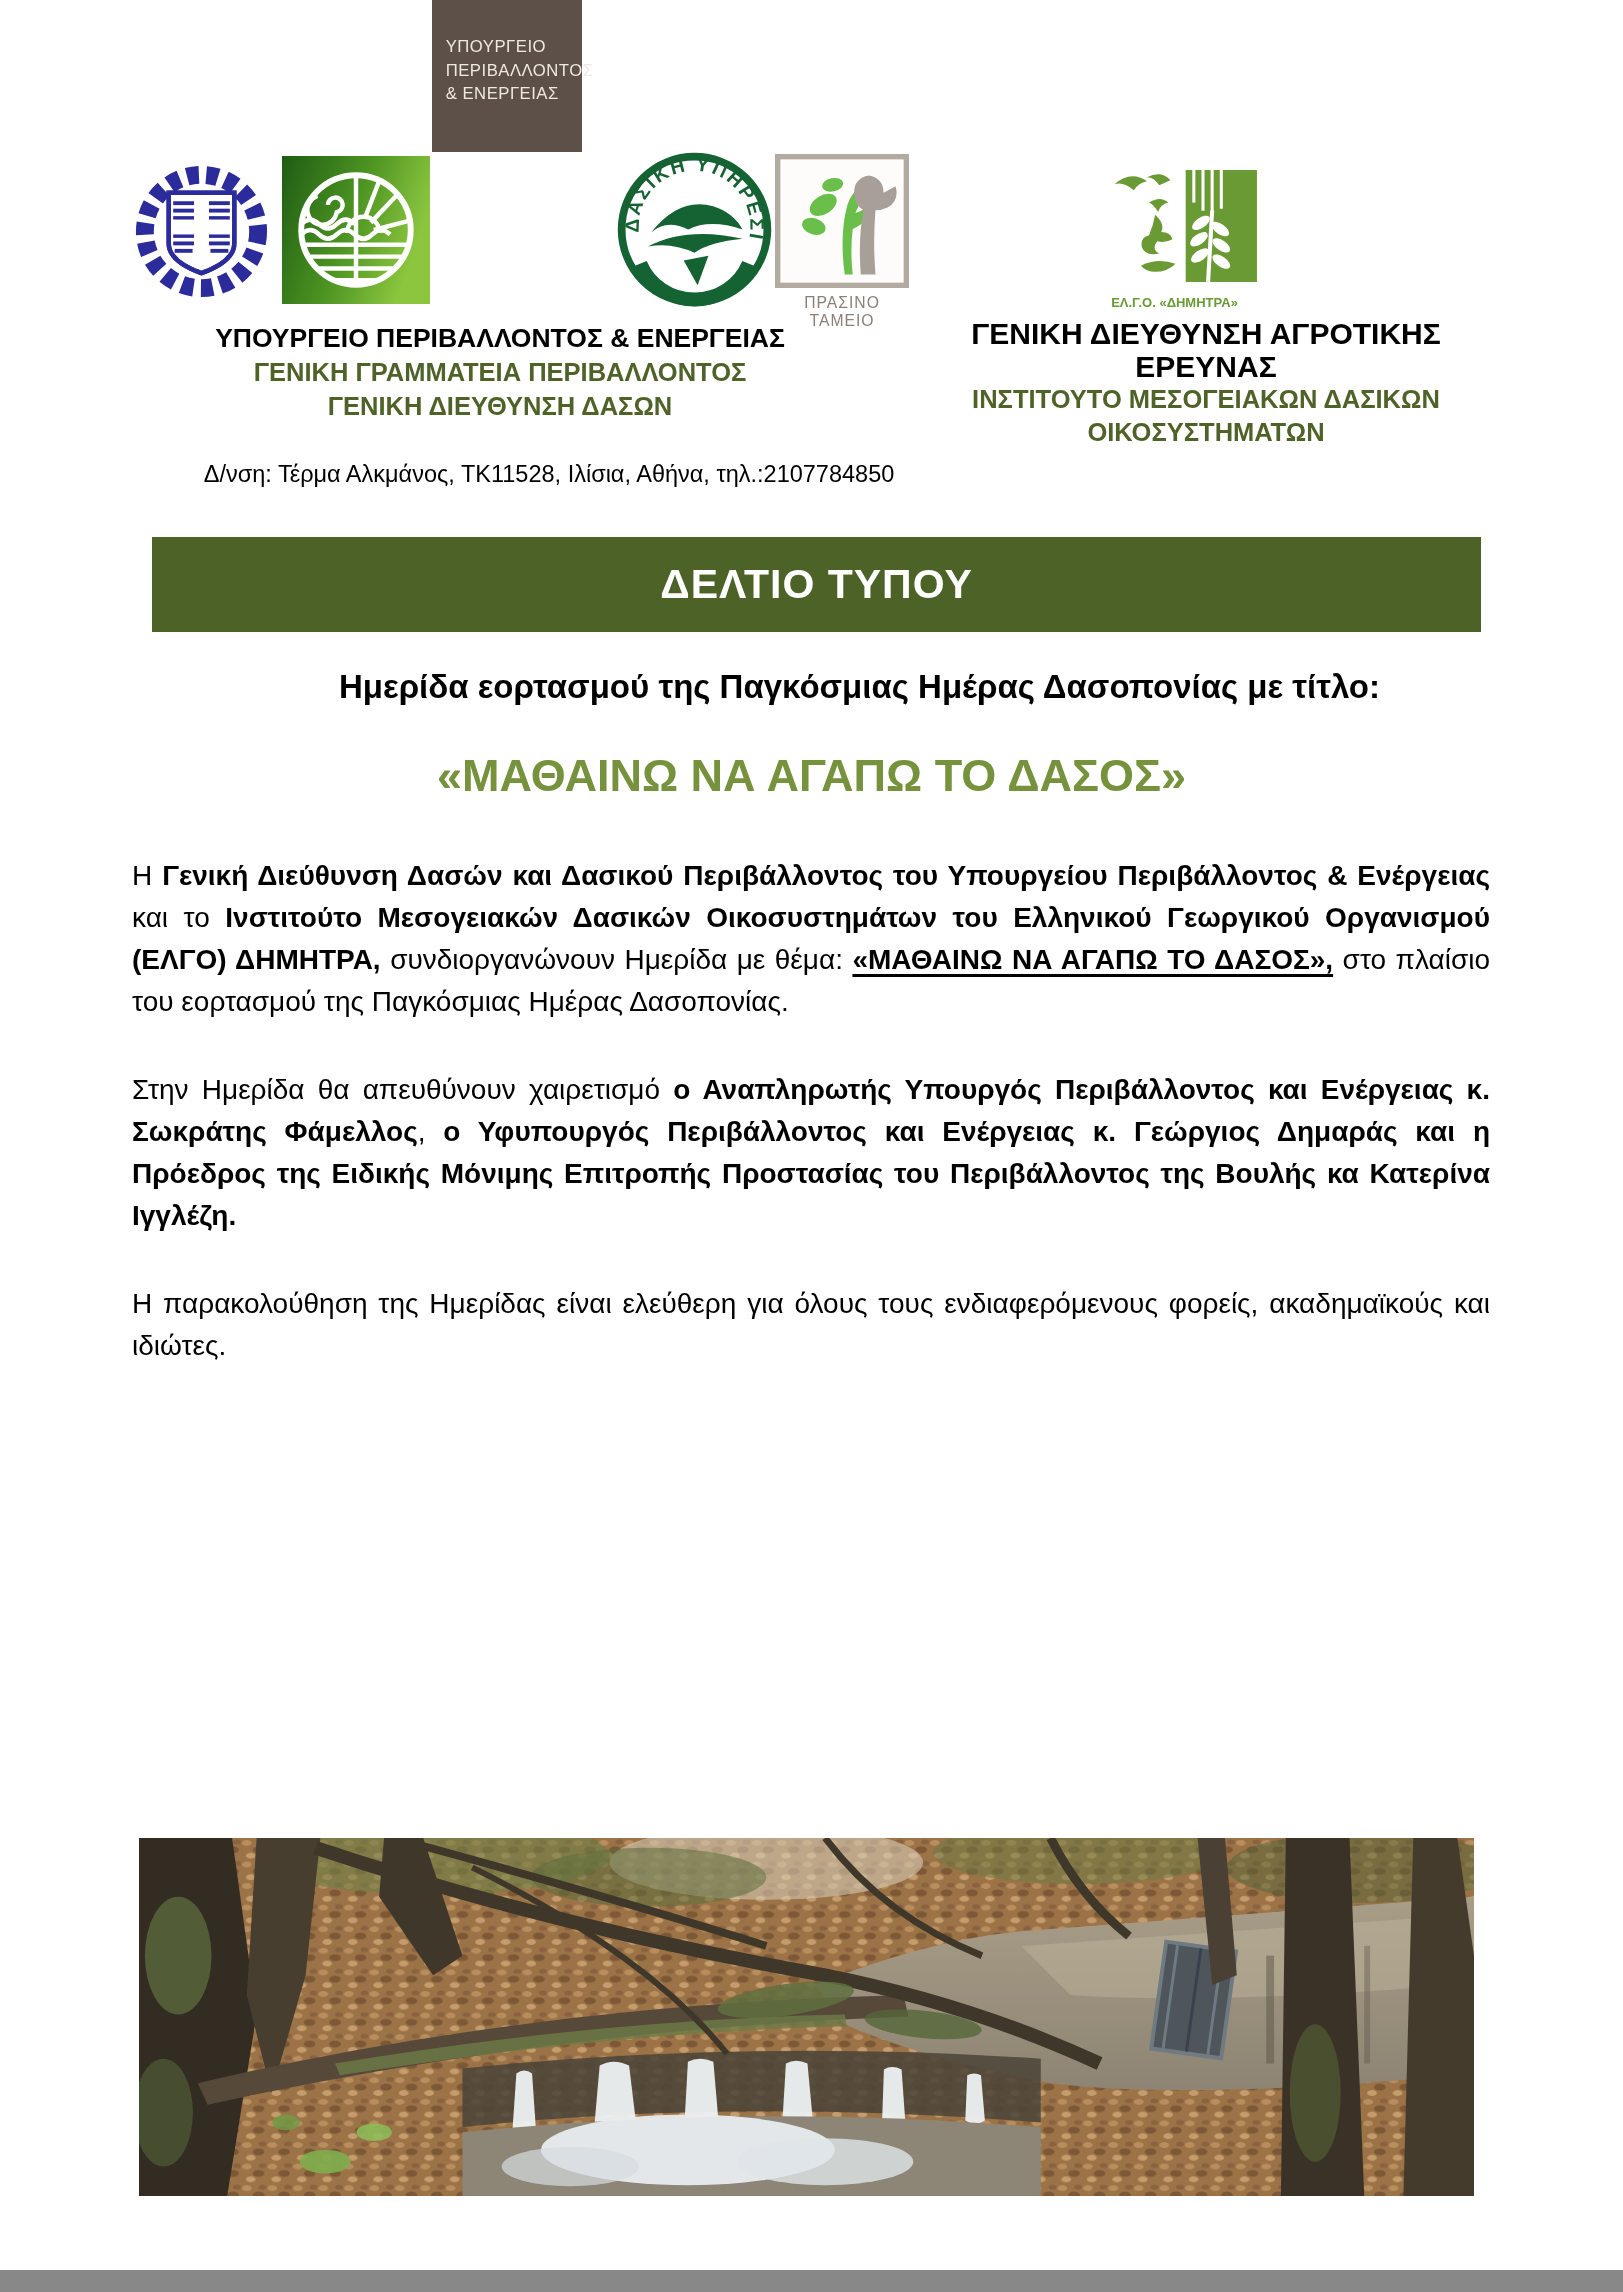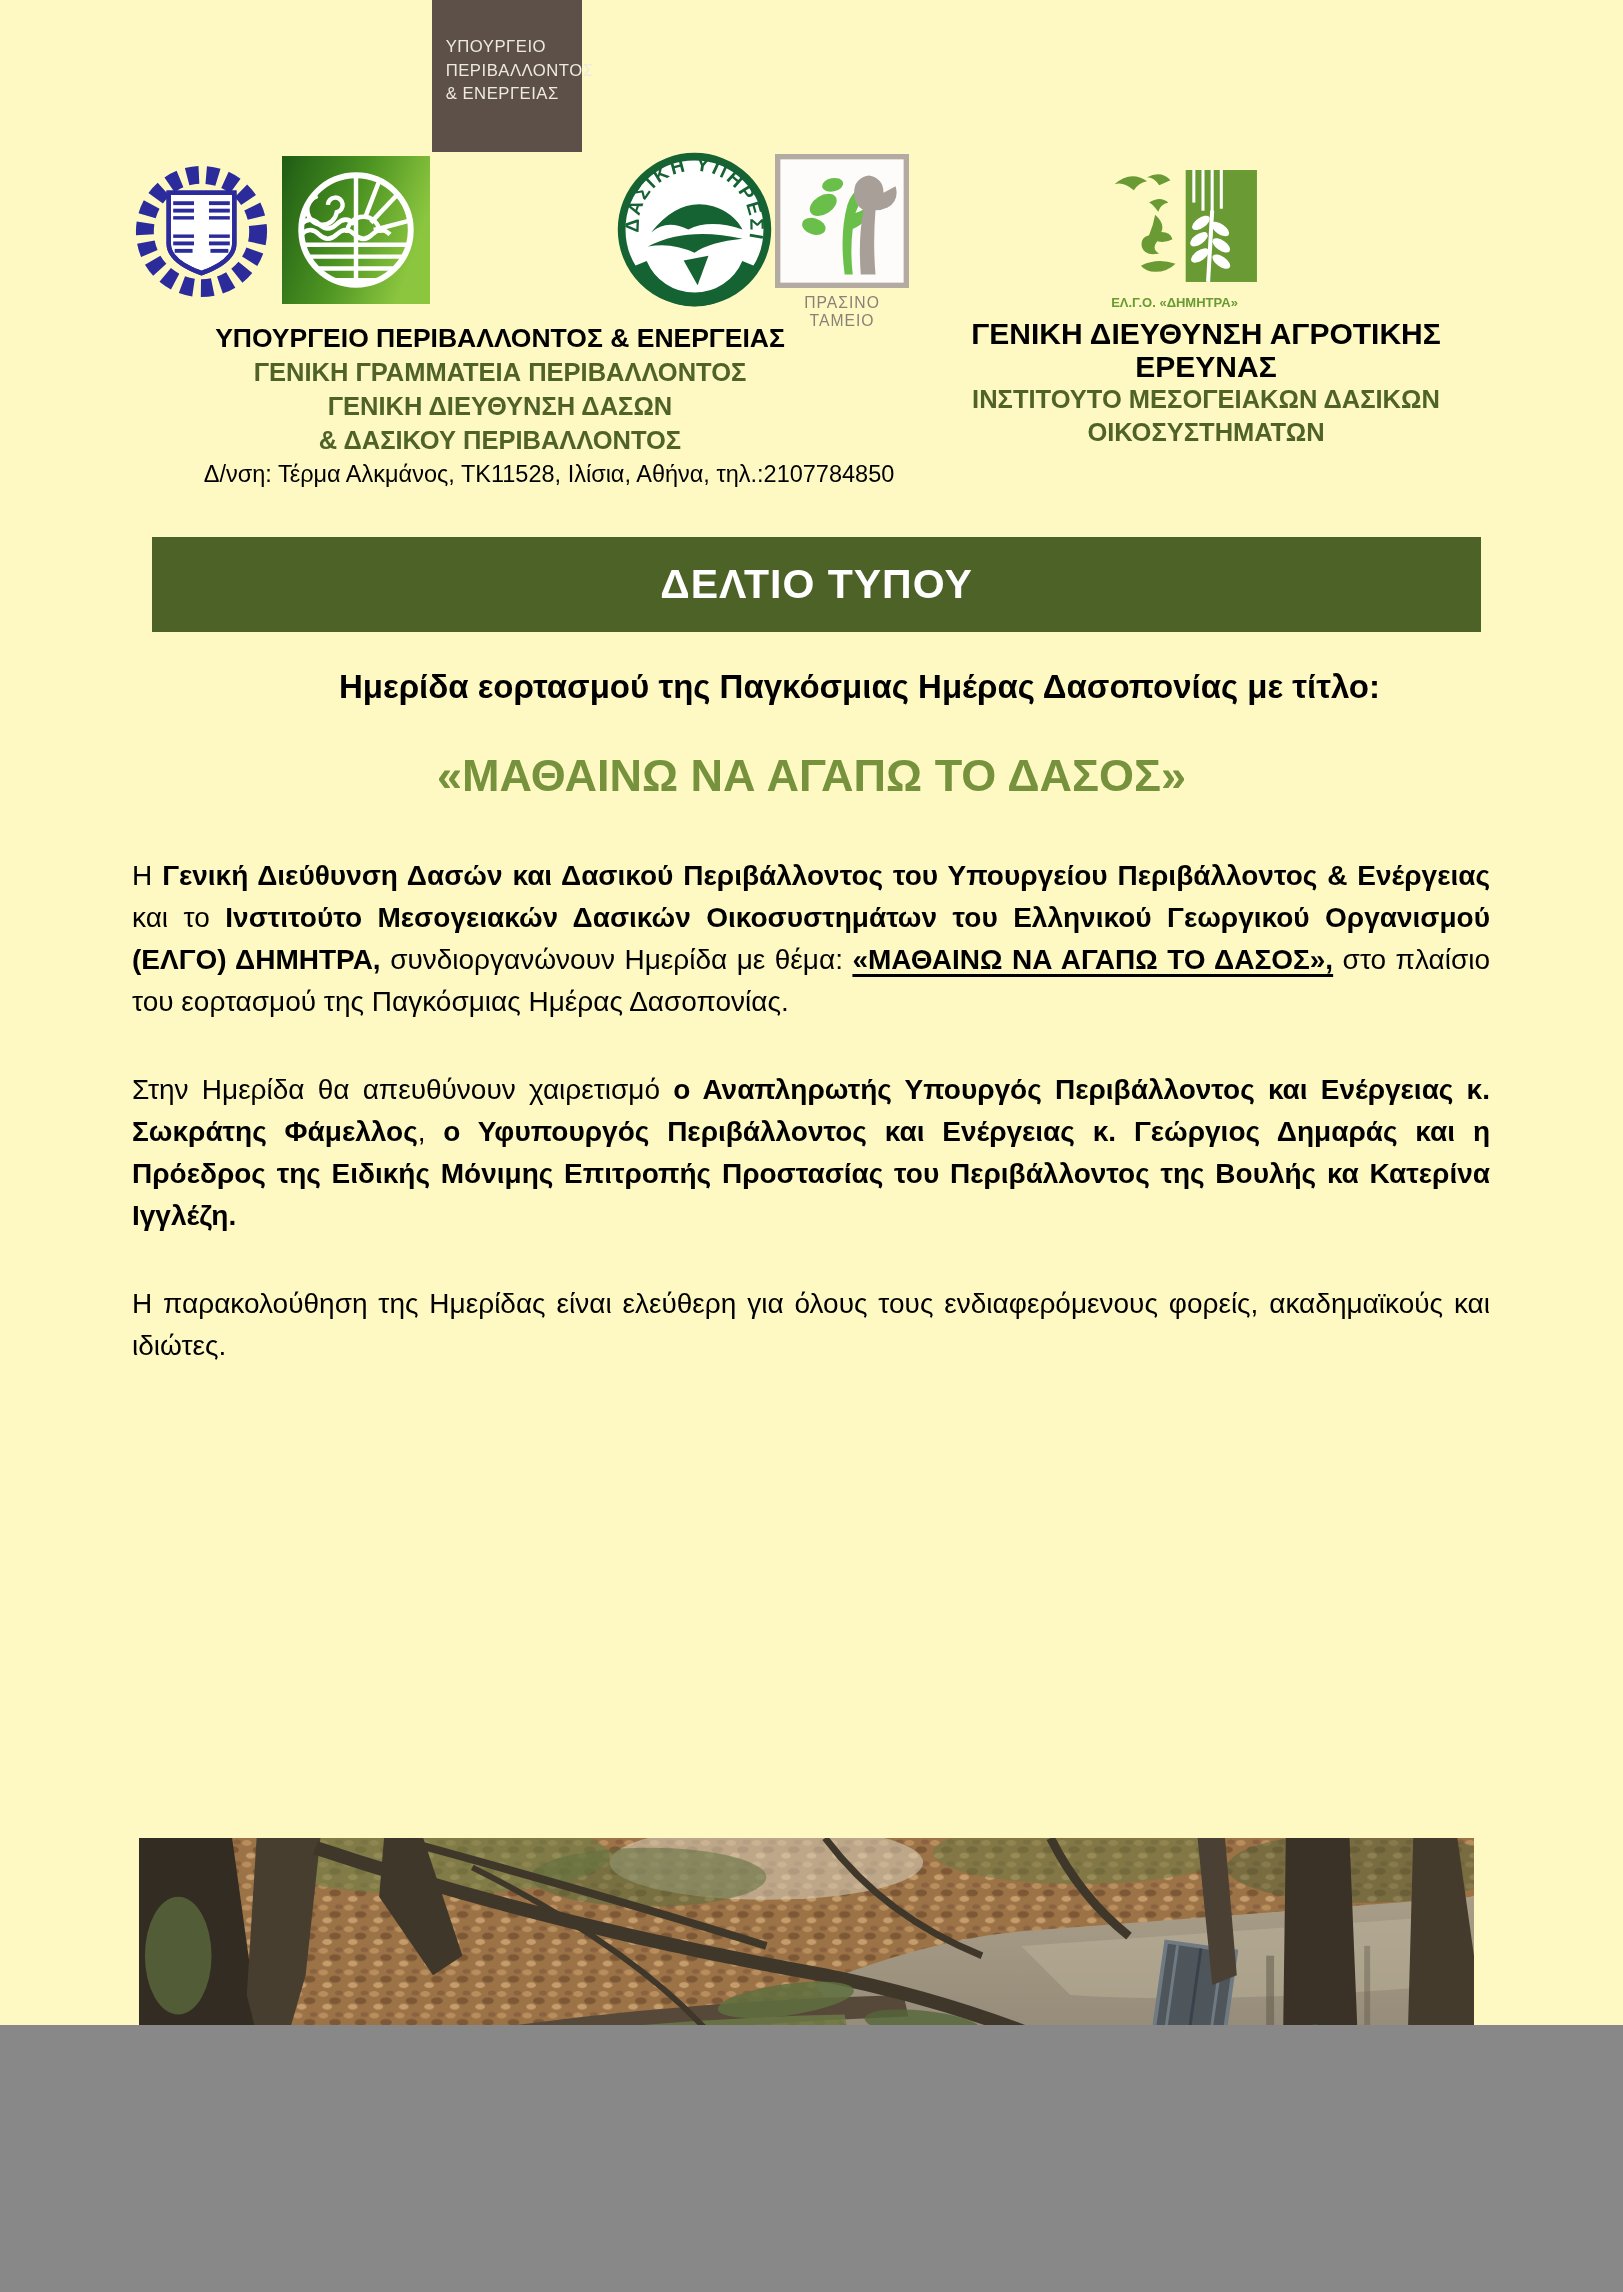--- a/index.html
+++ b/index.html
@@ -1,18 +1,18 @@
 <!DOCTYPE html>
 <html style="--banner-bg: #4c6227; --olive: #4f6228; --accent-green: #76923c;"><head>
 <meta charset="utf-8">
 <style>
   html,body{margin:0;padding:0;background:#888;}
   .page{
-    position:relative;width:1623px;height:2025px;margin:0 auto;
-    background:#fef9c3;overflow:hidden;
+    position:relative;width:1623px;height:2270px;margin:0 auto;
+    background:#ffffff;overflow:hidden;
     font-family:"Liberation Sans","DejaVu Sans",sans-serif;
     color:#000;
   }
   .abs{position:absolute;}
   
   .logo{position:absolute;top:154px;}
   .logo svg{display:block;width:100%;height:100%;}
   .emblem{left:125px;width:153px;height:149px;}
   .ministry-square{left:282px;width:148px;height:152px;}
   .ministry-box{
@@ -177,21 +177,20 @@
         <path d="M52 96 q16 -8 34 -2 q-8 8 -20 8 q-9 0 -14 -6 z"></path>
       </g>
     </svg>
     <div class="dm-caption">ΕΛ.Γ.Ο. «ΔΗΜΗΤΡΑ»</div>
   </div>
 
   <div class="abs hdr-left">
     <div class="l1">ΥΠΟΥΡΓΕΙΟ ΠΕΡΙΒΑΛΛΟΝΤΟΣ &amp; ΕΝΕΡΓΕΙΑΣ</div>
     <div class="lg">ΓΕΝΙΚΗ ΓΡΑΜΜΑΤΕΙΑ ΠΕΡΙΒΑΛΛΟΝΤΟΣ</div>
     <div class="lg">ΓΕΝΙΚΗ ΔΙΕΥΘΥΝΣΗ ΔΑΣΩΝ</div>
-    <div class="lg">&amp; ΔΑΣΙΚΟΥ ΠΕΡΙΒΑΛΛΟΝΤΟΣ</div>
   </div>
   <div class="abs hdr-address">Δ/νση: Τέρμα Αλκμάνος, ΤΚ11528, Ιλίσια, Αθήνα, τηλ.:2107784850</div>
 
   <div class="abs hdr-right">
     <div class="l1">ΓΕΝΙΚΗ ΔΙΕΥΘΥΝΣΗ ΑΓΡΟΤΙΚΗΣ</div>
     <div class="l1">ΕΡΕΥΝΑΣ</div>
     <div class="lg">ΙΝΣΤΙΤΟΥΤΟ ΜΕΣΟΓΕΙΑΚΩΝ ΔΑΣΙΚΩΝ</div>
     <div class="lg">ΟΙΚΟΣΥΣΤΗΜΑΤΩΝ</div>
   </div>
 

